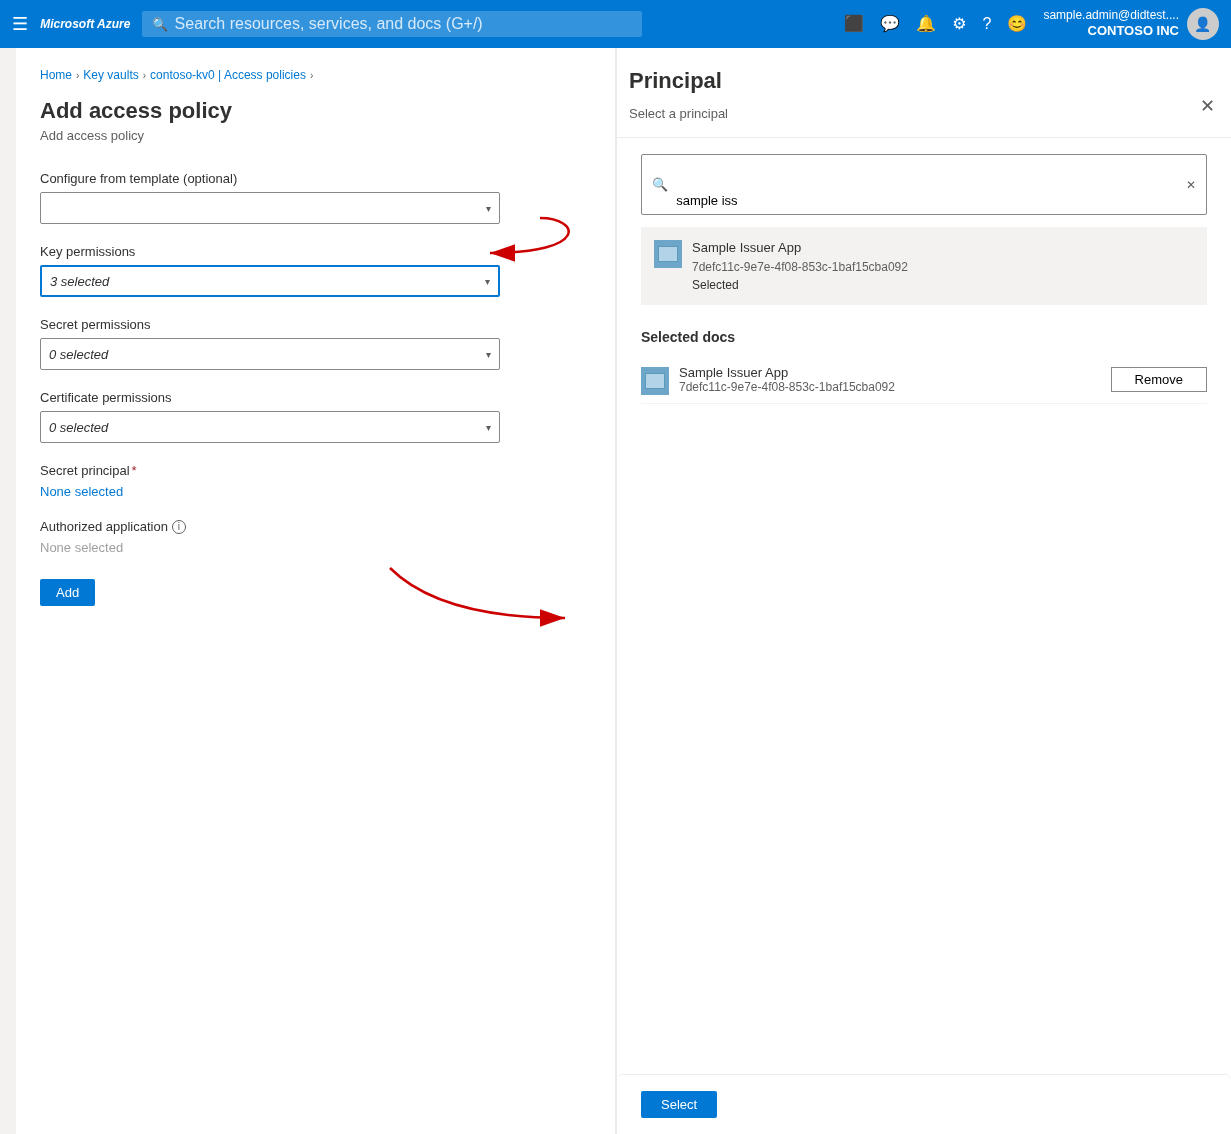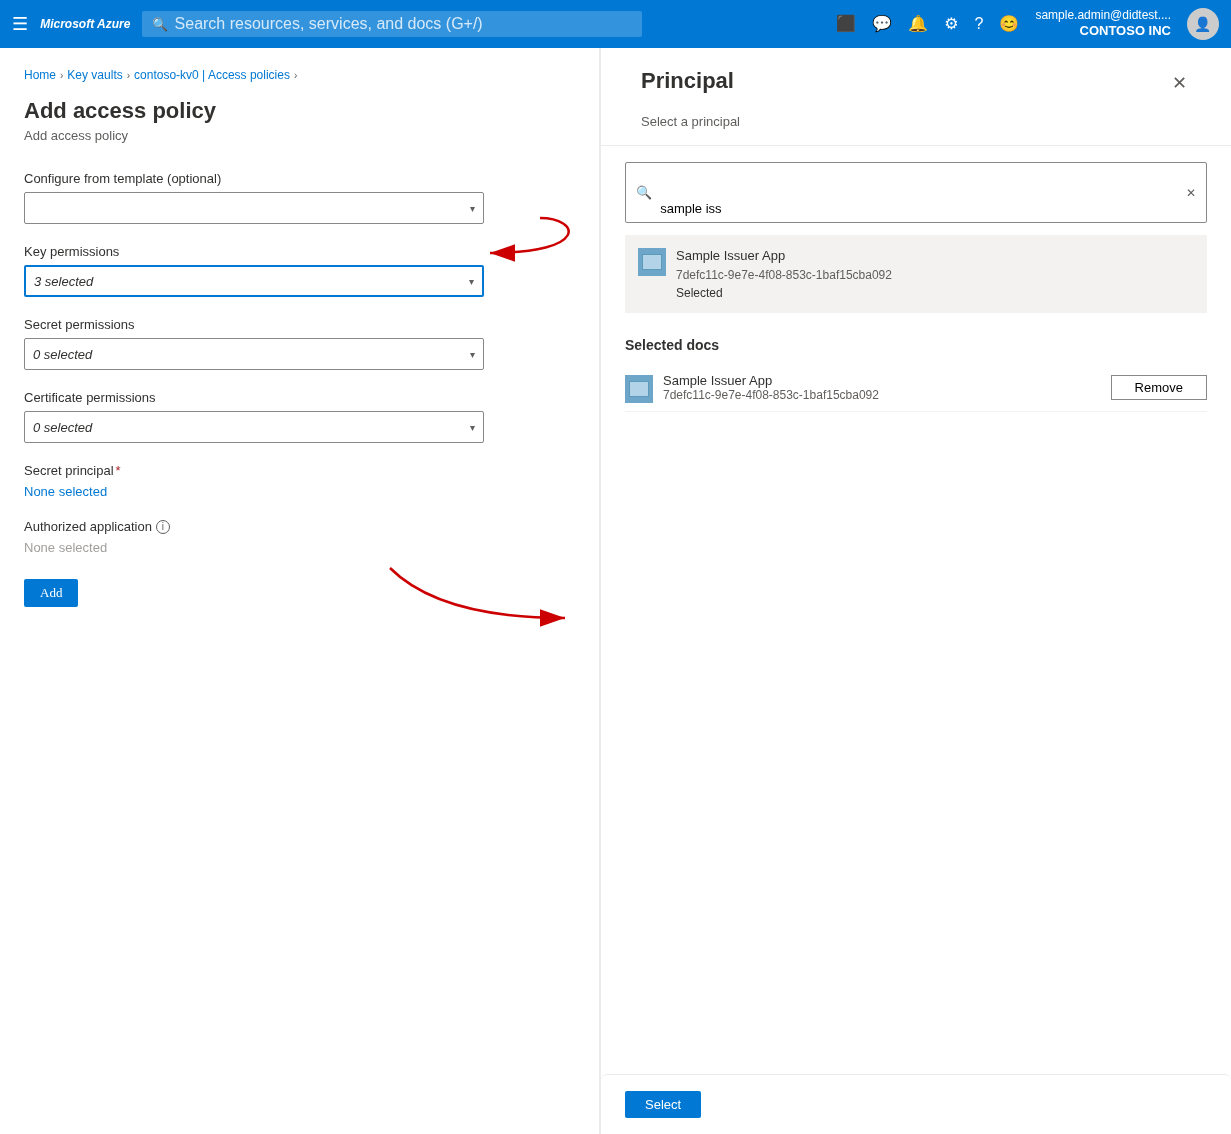--- a/index.html
+++ b/index.html
@@ -31,21 +31,21 @@
       background: transparent;
       border: none;
       color: white;
       font-size: 16px;
       outline: none;
       width: 100%;
     }
     .topnav-search input::placeholder { color: rgba(255,255,255,0.8); }
     .topnav-icons { margin-left: auto; display: flex; align-items: center; gap: 16px; }
     .topnav-icon { font-size: 16px; cursor: pointer; color: white; }
-    .topnav-user { display: flex; align-items: center; gap: 16px; font-size: 12px; }
+    .topnav-user { display: flex; align-items: center; gap: 8px; font-size: 12px; }
     .topnav-user-text { text-align: right; line-height: 1.3; }
     .topnav-user-name { font-size: 12px; }
     .topnav-user-org { font-size: 13px; font-weight: 700; }
     .topnav-avatar {
       width: 32px; height: 32px; border-radius: 50%;
       background: #ccc; display: flex; align-items: center; justify-content: center;
       font-size: 14px; color: #555;
     }
 
     
@@ -55,20 +55,21 @@
       position: relative;
     }
 
     
     .left-panel {
       width: 600px;
       background: white;
       padding: 20px 24px;
       overflow-y: auto;
       border-right: 1px solid #edebe9;
+      margin-left: 16px;
     }
 
     .breadcrumb {
       display: flex;
       align-items: center;
       gap: 4px;
       font-size: 12px;
       color: #0078d4;
       margin-bottom: 16px;
     }
@@ -132,42 +133,42 @@
     }
 
     .add-button {
       background: #0078d4;
       color: white;
       border: none;
       padding: 6px 16px;
       font-size: 13px;
       cursor: pointer;
       border-radius: 2px;
-      font-family: Liberation Serif, serif;
+      font-family: Liberation Sans, sans-serif;
     }
 
     
     .right-panel {
       flex: 1;
       background: white;
       display: flex;
       flex-direction: column;
       border-left: 1px solid #edebe9;
       position: relative;
     }
 
     .panel-header {
       display: flex;
-      align-items: flex-start;
+      align-items: flex-end;
       justify-content: space-between;
-      padding: 20px 40px 16px;
+      padding: 20px 12px 16px;
       border-bottom: 1px solid #edebe9;
     }
     .panel-title { font-size: 22px; font-weight: 600; color: #323130; }
-    .panel-subtitle { font-size: 13px; color: #605e5c; margin-top: 20px; }
+    .panel-subtitle { font-size: 13px; color: #605e5c; margin-top: 12px; }
     .close-btn {
       background: none;
       border: none;
       font-size: 18px;
       cursor: pointer;
       color: #605e5c;
       padding: 4px;
     }
 
     .panel-content { flex: 1; padding: 16px 24px; overflow-y: auto; }

